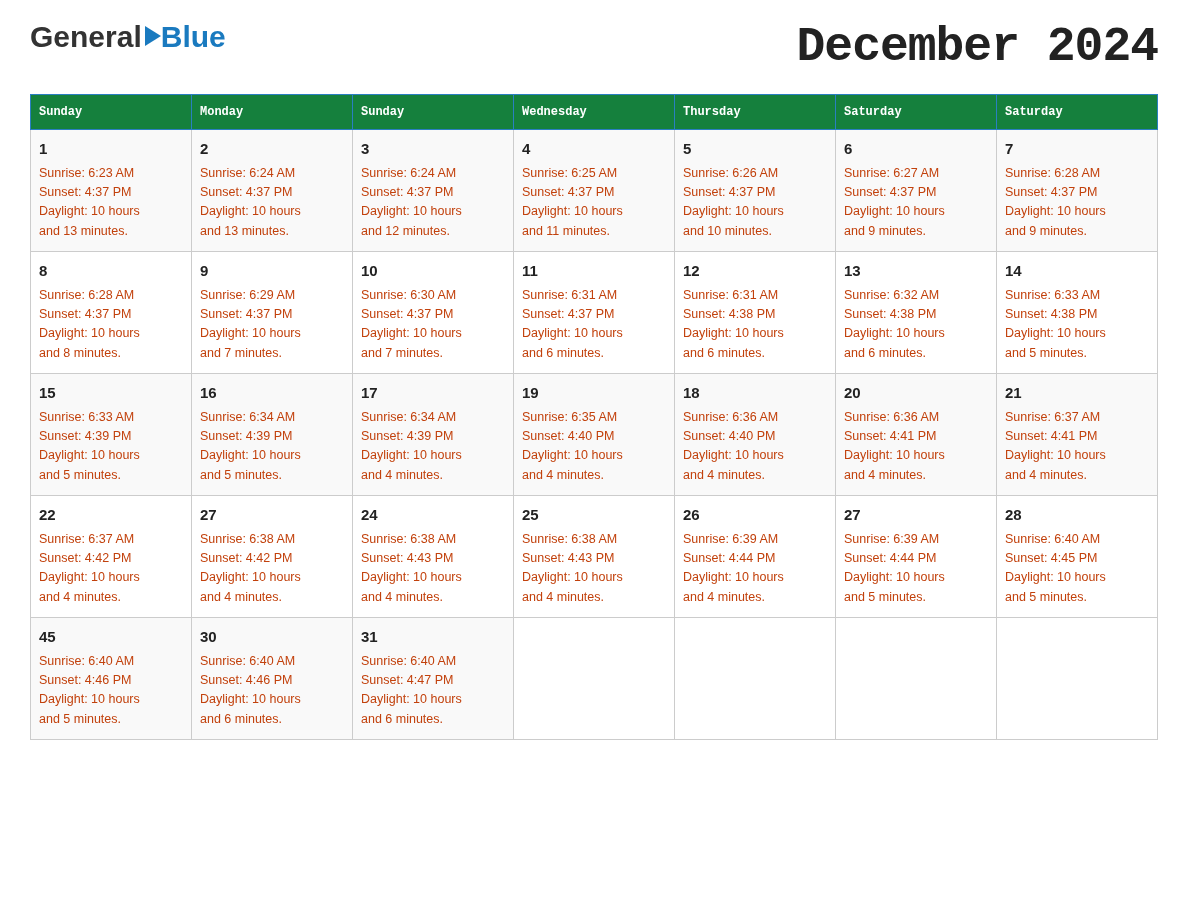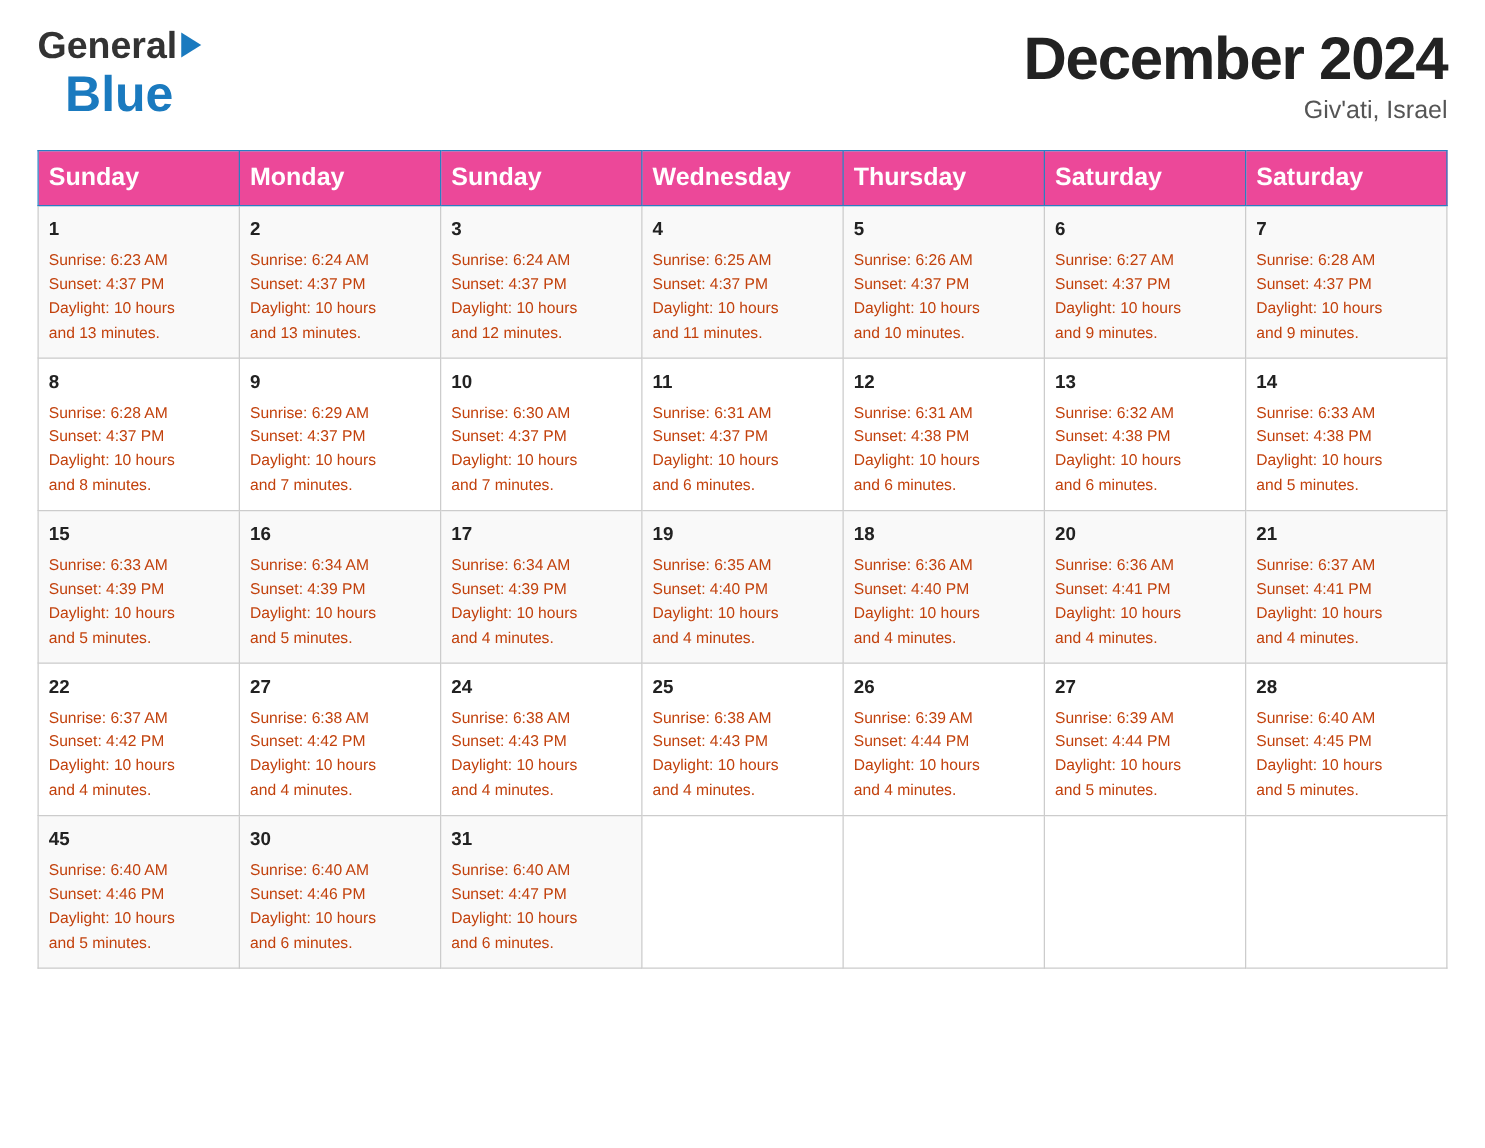--- a/index.html
+++ b/index.html
@@ -13,31 +13,30 @@
 
     .header {
       display: flex;
       justify-content: space-between;
       align-items: flex-start;
       margin-bottom: 20px;
     }
 
     .logo {
       display: flex;
-      flex-direction: column;
-      align-items: center;
+      align-items: flex-end;
     }
 
     .logo-line1 {
       display: flex;
       align-items: center;
     }
 
     .title-block {
-      text-align: right;
+      font-family: Liberation Mono, monospace;
     }
 
     .calendar-title {
       font-size: 48px;
       font-weight: bold;
       color: #222;
       letter-spacing: -1px;
     }
 
     .calendar-subtitle {
@@ -46,27 +45,28 @@
       margin-top: 2px;
     }
 
     .calendar-table {
       width: 100%;
       border-collapse: collapse;
       table-layout: fixed;
     }
 
     .calendar-table thead th {
-      background-color: #ec4899;
+      background-color: #15803d;
       color: #ffffff;
-      font-size: 20px;
+      font-size: 12px;
       font-weight: bold;
       padding: 10px 8px;
       text-align: left;
       border: 1px solid #2a7fc1;
+      font-family: Liberation Mono, monospace;
     }
 
     .calendar-table tbody td {
       vertical-align: top;
       padding: 8px 8px 10px 8px;
       border: 1px solid #cccccc;
       font-size: 13px;
       color: #333;
       line-height: 1.5;
       height: 110px;
@@ -100,26 +100,25 @@
 </head>
 <body>
 
 <div class="header">
   <div class="logo">
     <div class="logo-line1">
       <span style="font-size:30px;font-weight:bold;color:#333;font-family:Arial,sans-serif;">General</span>
       <span style="display:inline-block;width:0;height:0;border-top:10px solid transparent;border-bottom:10px solid transparent;border-left:16px solid #1a7abf;margin-left:3px;vertical-align:middle;margin-bottom:2px;"></span>
     </div>
     <div>
-      <span style="font-size:40px;font-weight:bold;color:#1a7abf;font-family:Arial,sans-serif;">Blue</span>
+      <span style="font-size:30px;font-weight:bold;color:#1a7abf;font-family:Arial,sans-serif;">Blue</span>
     </div>
   </div>
   <div class="title-block">
     <div class="calendar-title">December 2024</div>
-    <div class="calendar-subtitle">Giv'ati, Israel</div>
   </div>
 </div>
 
 <table class="calendar-table">
   <thead>
     <tr>
     <th>Sunday</th>
         <th>Monday</th>
         <th>Sunday</th>
         <th>Wednesday</th>

